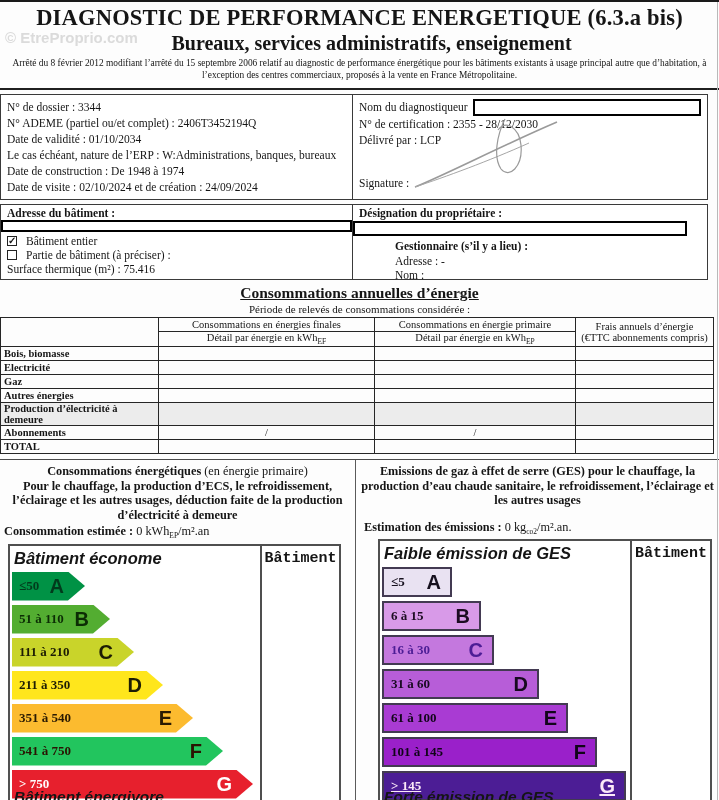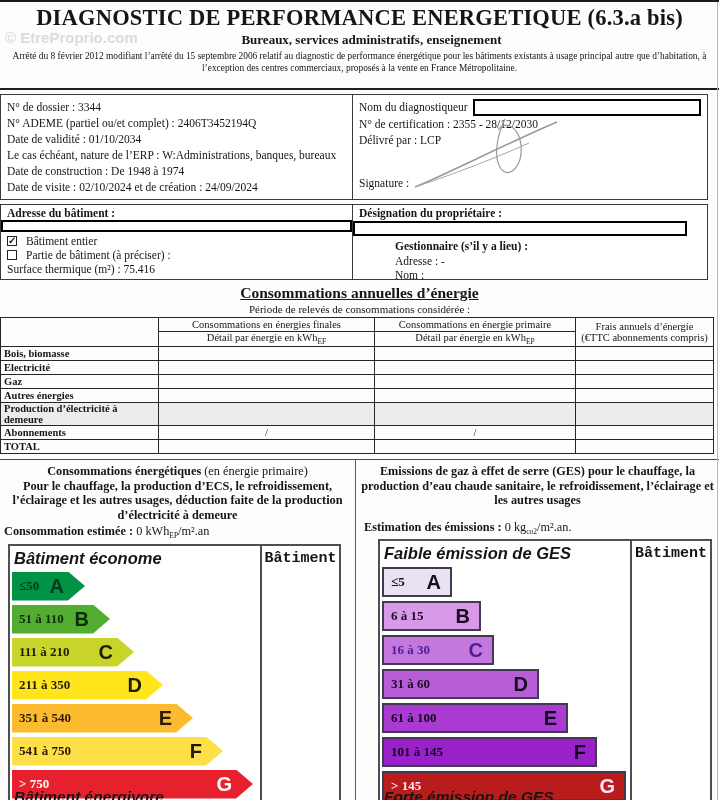--- a/index.html
+++ b/index.html
@@ -9,21 +9,21 @@
     background:#fdfdfd; color:#151515;
     font-family:"Liberation Serif", serif;
     border-top:2px solid #1a1a1a;
   }
   .page-edge { position:absolute; top:0; bottom:0; right:1px; width:1px; background:#b9b9b9; }
 
   
   .hdr { text-align:center; border-bottom:2px solid #1f1f1f; padding-top:3px; height:88px; }
   .hdr-title { font-size:22.5px; font-weight:bold; letter-spacing:.2px; }
   .hdr-sub { font-size:15px; font-style:italic; font-weight:600; margin-top:1px; }
-  .hdr-cat { font-size:13px; font-weight:bold; margin-top:1px;padding-left:24px; }
+  .hdr-cat { font-size:20px; font-weight:bold; margin-top:1px;padding-left:24px; }
   .hdr-decree { font-size:9.4px; line-height:1.3; width:97%; margin:2px auto 0; }
   .watermark {
     position:absolute; left:5px; top:27px; z-index:5;
     font-family:"Liberation Sans", sans-serif; font-weight:bold;
     font-size:15px; color:#c9c9c9; opacity:.65; pointer-events:none;
   }
 
   
   .row2 { display:flex; margin:4px 11px 0 0; }
   .ibox { border:1px solid #3a3a3a; background:#fff; }
@@ -248,21 +248,21 @@
               <span class="ltr">C</span>
           </div>
           <div class="ebar" style="width: 151px; background: rgb(255, 230, 28); color: rgb(29, 29, 4);">
             <span class="rng">211 à 350</span>
               <span class="ltr">D</span>
           </div>
           <div class="ebar" style="width: 181px; background: rgb(252, 187, 47); color: rgb(42, 26, 2);">
             <span class="rng">351 à 540</span>
               <span class="ltr">E</span>
           </div>
-          <div class="ebar" style="width: 211px; background: #fde047; color: rgb(42, 20, 2);">
+          <div class="ebar" style="width: 211px; background: #22c55e; color: rgb(42, 20, 2);">
             <span class="rng">541 à 750</span>
               <span class="ltr">F</span>
           </div>
           <div class="ebar" style="width: 241px; background: rgb(231, 32, 45); color: rgb(255, 255, 255);">
             <span class="rng">&gt; 750</span>
               <span class="ltr">G</span>
           </div>
         </div>
         <div class="scale-foot">Bâtiment énergivore</div>
       </div>
@@ -295,21 +295,21 @@
               <span class="ltr">D</span>
           </div>
           <div class="gbar" style="width: 186px; background: rgb(169, 59, 211); color: rgb(18, 5, 26);">
             <span class="rng">61 à 100</span>
               <span class="ltr">E</span>
           </div>
           <div class="gbar" style="width: 215px; background: rgb(154, 32, 202); color: rgb(16, 4, 24);">
             <span class="rng">101 à 145</span>
               <span class="ltr">F</span>
           </div>
-          <div class="gbar" style="width: 244px; background: #b91c1c; color: rgb(251, 233, 248);">
+          <div class="gbar" style="width: 244px; background: #4c1d95; color: rgb(251, 233, 248); text-decoration: underline;">
             <span class="rng">&gt; 145</span>
               <span class="ltr">G</span>
           </div>
         </div>
         <div class="scale-foot">Forte émission de GES</div>
       </div>
     </div>
   </div>
 </div>
 

